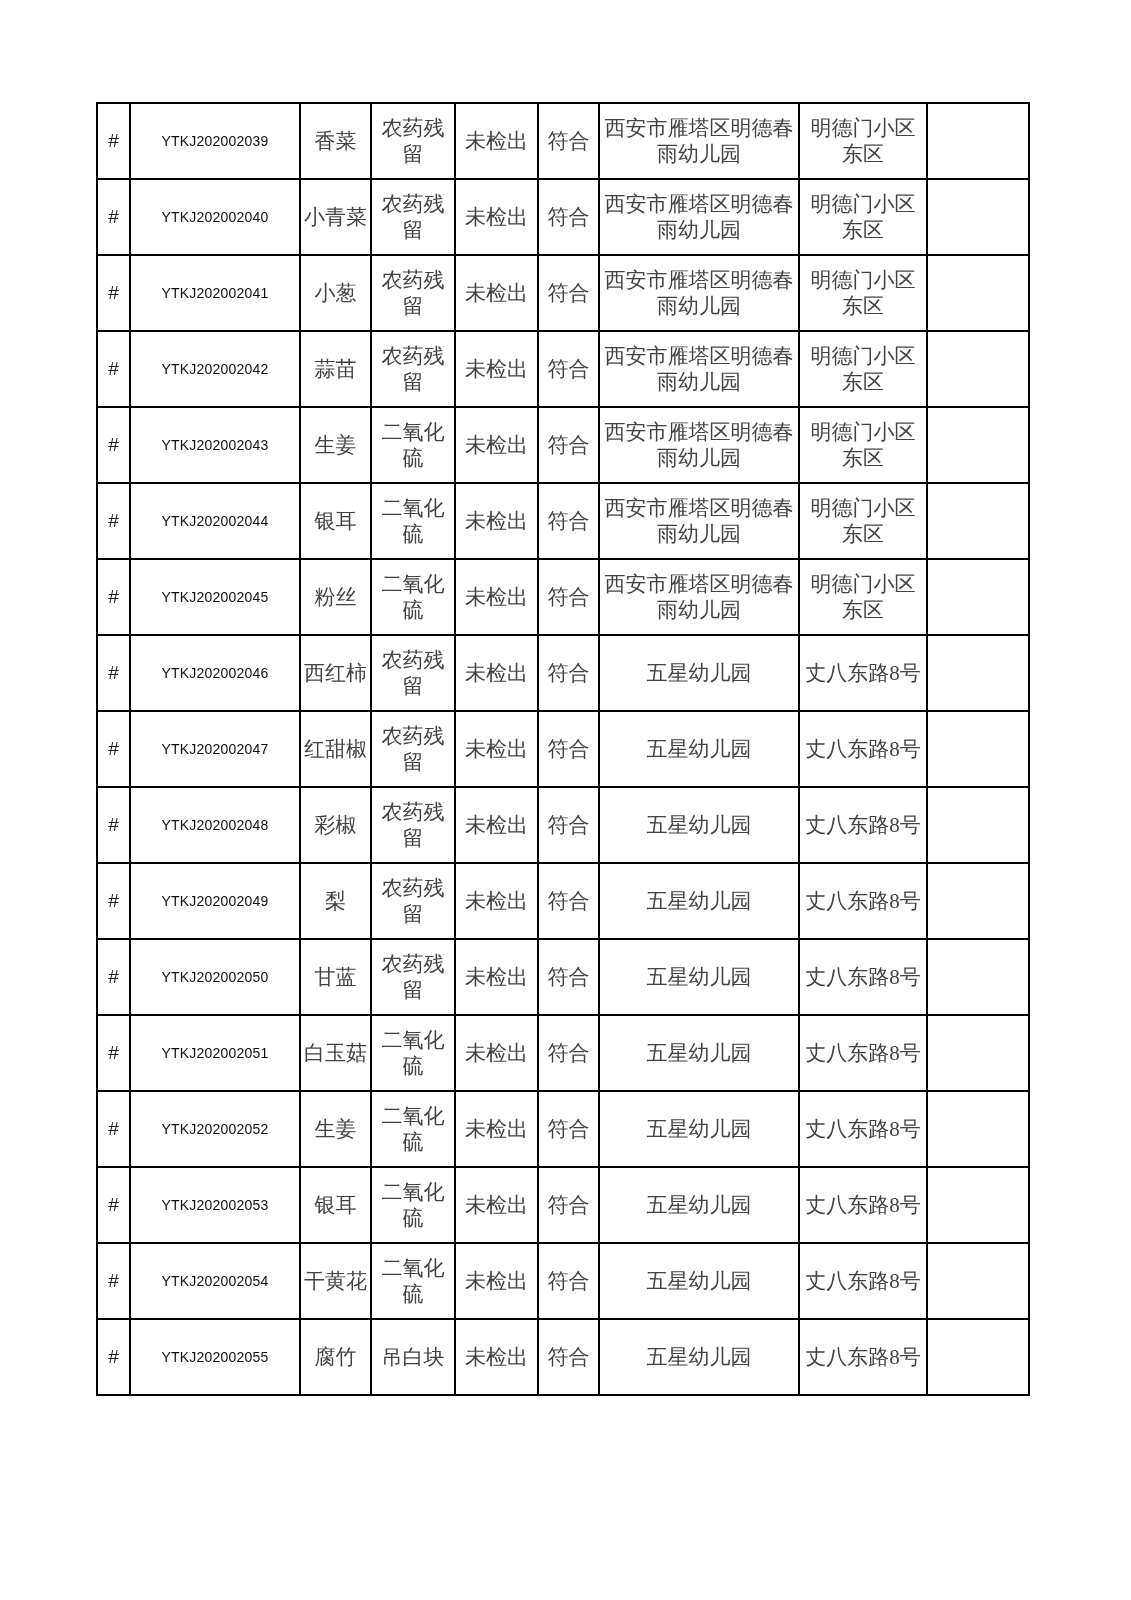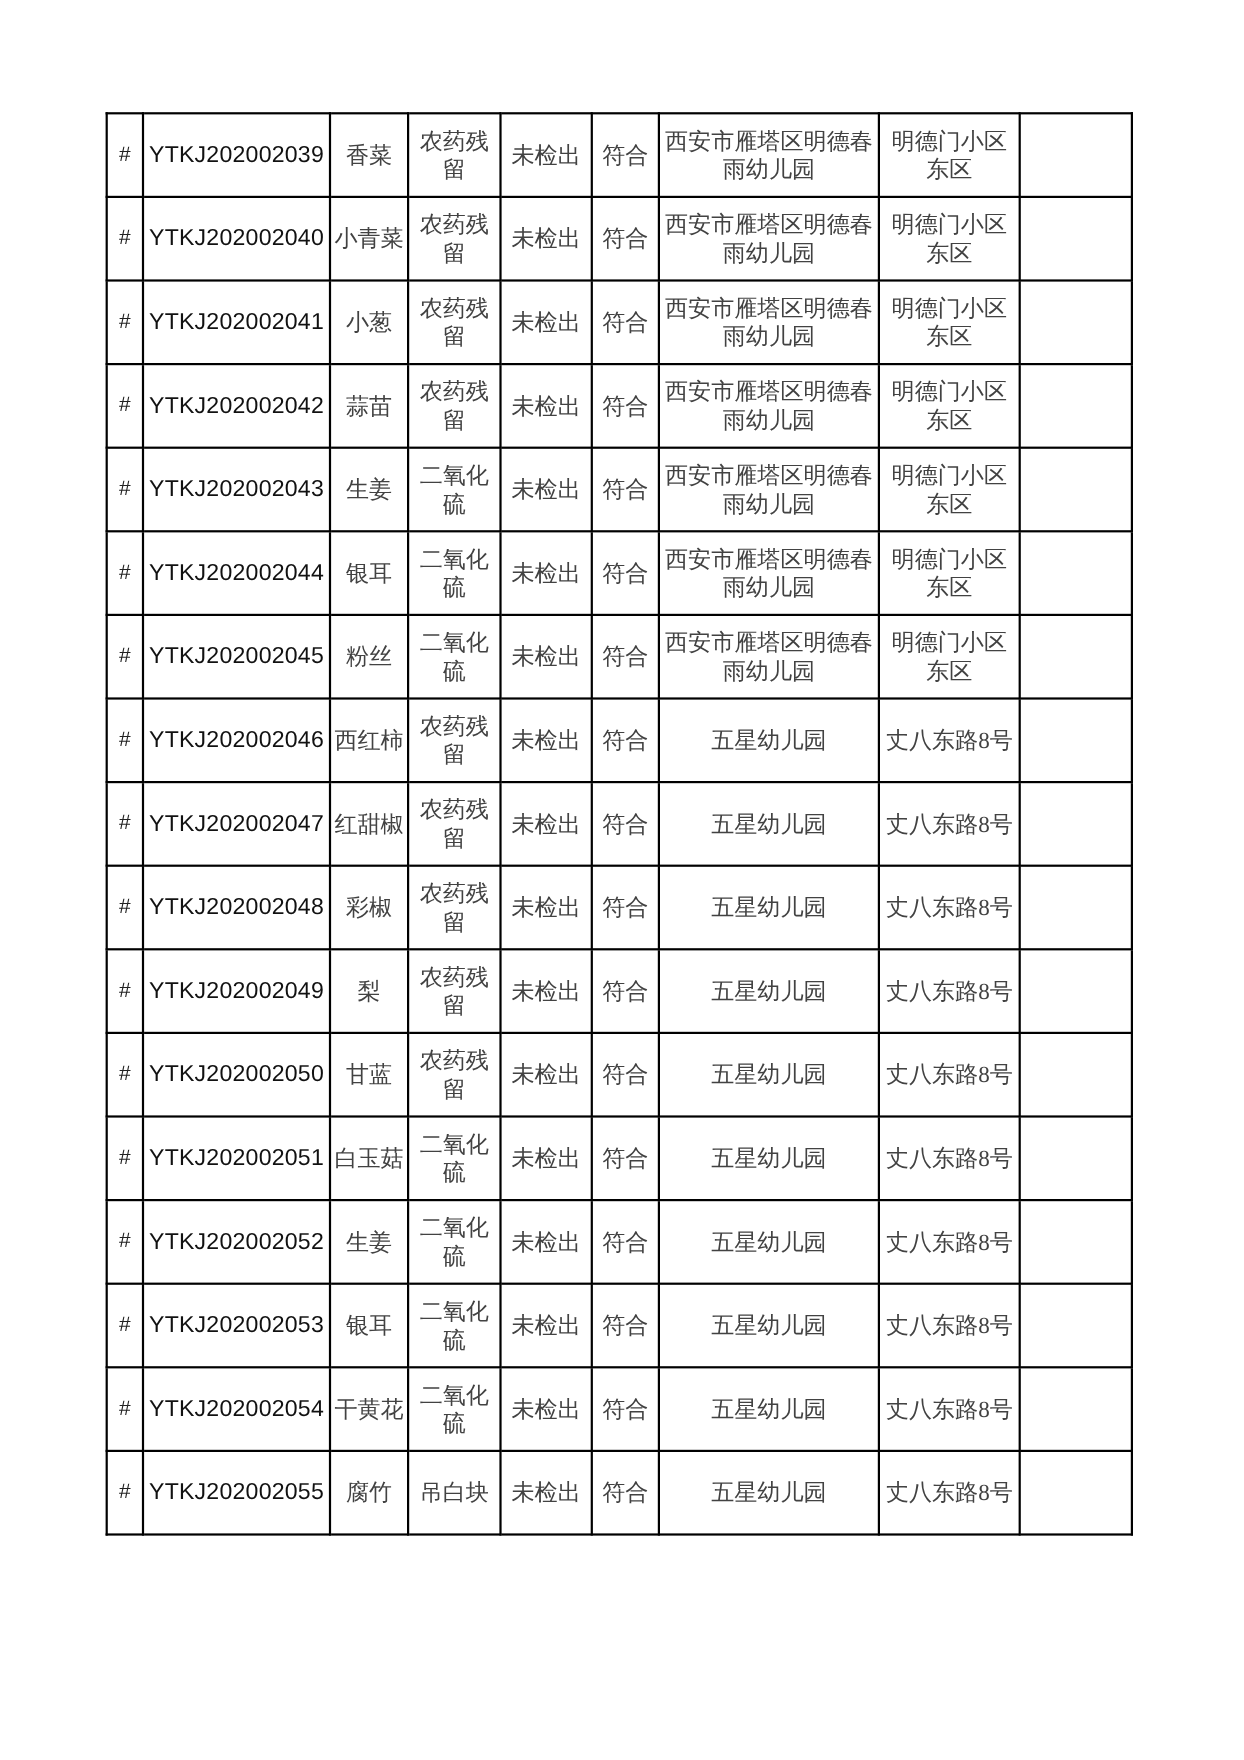--- a/index.html
+++ b/index.html
@@ -36,21 +36,21 @@
   }
   
   td.c-seq {
     font-family: "Liberation Sans", "DejaVu Sans", sans-serif;
     font-size: 19px;
     color: #222222;
   }
   
   td.c-id {
     font-family: "Liberation Sans", "DejaVu Sans", sans-serif;
-    font-size: 21px;
+    font-size: 14px;
     color: #111111;
     text-align: left;
     padding-left: 9px;
     letter-spacing: 0.2px;
     white-space: nowrap;
     margin-left: 44px;
   }
   
   td.c-cn {
     font-family: "Liberation Serif", "DejaVu Serif", serif;

